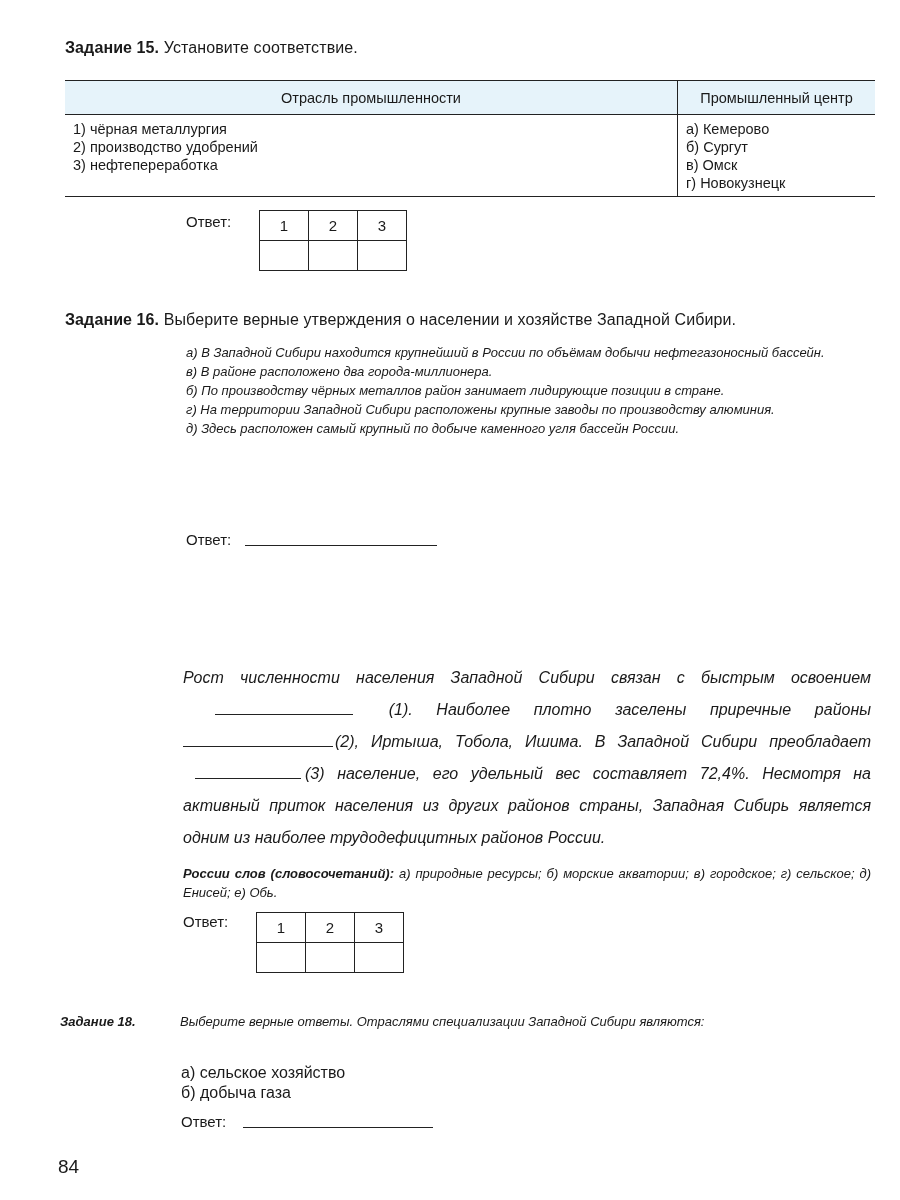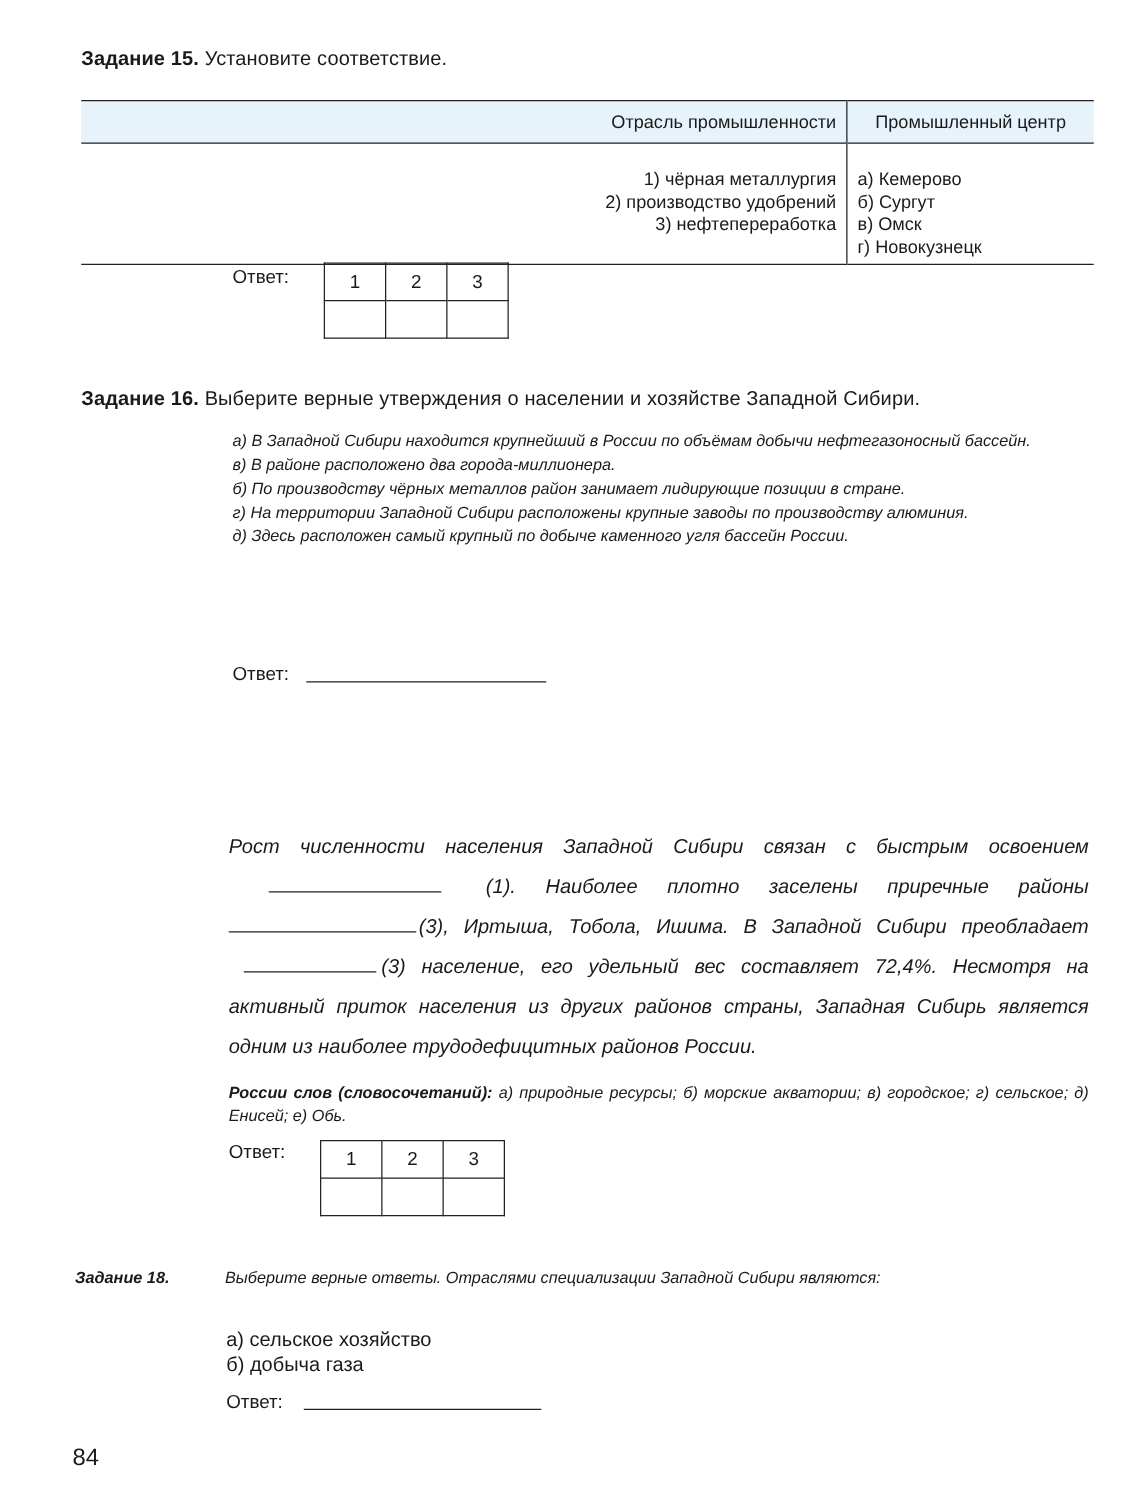--- a/index.html
+++ b/index.html
@@ -41,25 +41,25 @@
     .match-table th {
       background: #e6f3fa;
       font-weight: normal;
       height: 33px;
       border-top: 1.5px solid #222;
       border-bottom: 1px solid #222;
       padding: 0 8px;
     }
     .match-table td {
       vertical-align: top;
-      padding: 20px 8px 4px 8px;
+      padding: 5px 8px 4px 8px;
       border-bottom: 1.5px solid #222;
       line-height: 18px;
     }
-    .match-table .col-left { width: 596px; text-align: right; }
+    .match-table .col-left { width: 596px; }
     .match-table .col-right { border-left: 1px solid #222; }
     .item-line { display: block; }
 
     .answer-label {
       position: absolute;
       font-size: 15px;
     }
     .answer-grid {
       position: absolute;
       border-collapse: collapse;
@@ -178,21 +178,21 @@
   </div>
 
   <span class="answer-label" style="left:186px; top:531px;">Ответ:</span>
   <div class="answer-line" style="left:245px; top:545px; width:192px;"></div>
 
 
   <div class="italic-block" style="top:662px;">
     <span>Рост численности населения Западной Сибири связан с быстрым освоением</span>
     <span class="gap" style="width:138px; margin:0 12px 0 32px;"></span>
     <span>(1). Наиболее плотно заселены приречные районы</span>
-    <span class="gap" style="width:150px; margin-right:2px;"></span><span>(3), Иртыша, Тобола, Ишима. В Западной Сибири преобладает</span>
+    <span class="gap" style="width:150px; margin-right:2px;"></span><span>(2), Иртыша, Тобола, Ишима. В Западной Сибири преобладает</span>
     <span class="gap" style="width:106px; margin:0 4px 0 12px;"></span><span>(3) население, его удельный вес составляет 72,4%. Несмотря на активный приток населения из других районов страны, Западная Сибирь является одним из наиболее трудодефицитных районов России.</span>
   </div>
 
   <div class="para" style="left:183px; top:864px; width:688px;">
     <span style="font-weight:bold;">России слов (словосочетаний):</span>
     <span>а) природные ресурсы; б) морские акватории; в) городское; г) сельское; д) Енисей; е) Обь.</span>
   </div>
 
   <span class="answer-label" style="left:183px; top:913px;">Ответ:</span>
   <table class="answer-grid" style="left:256px; top:912px;">

